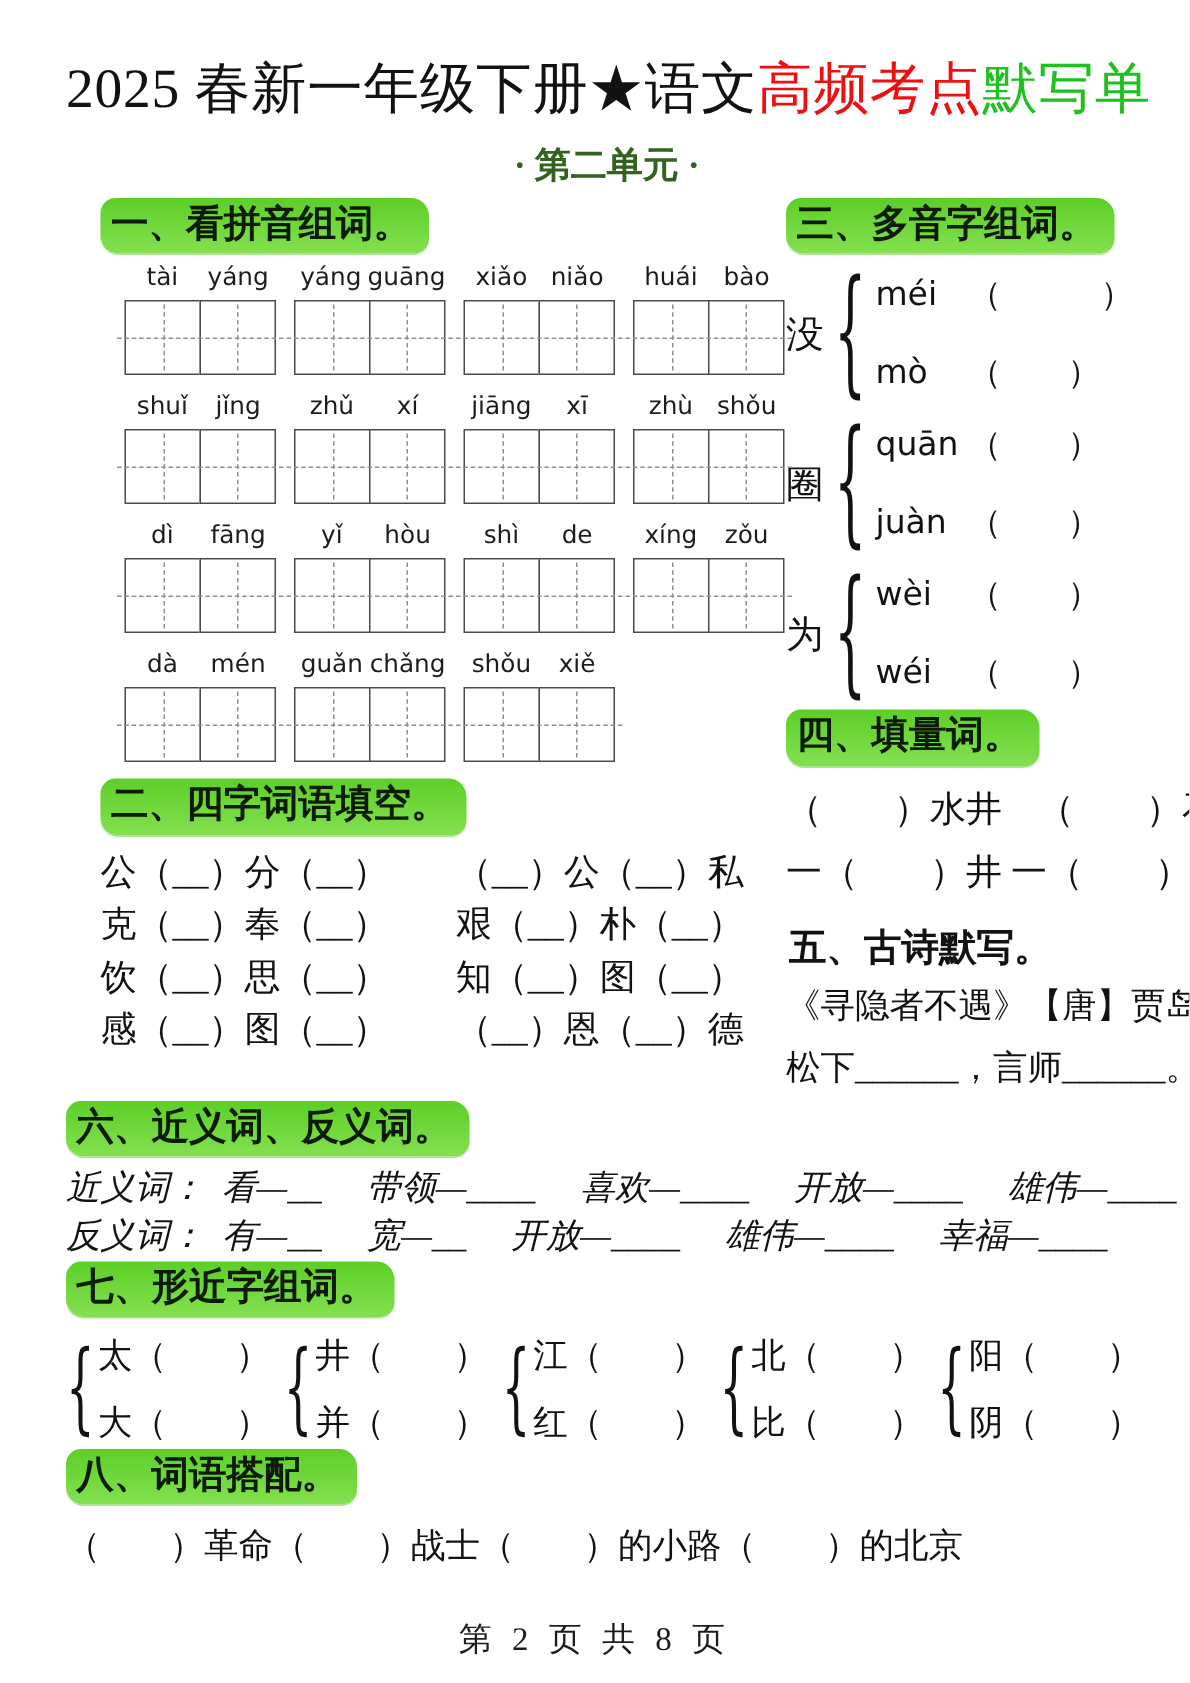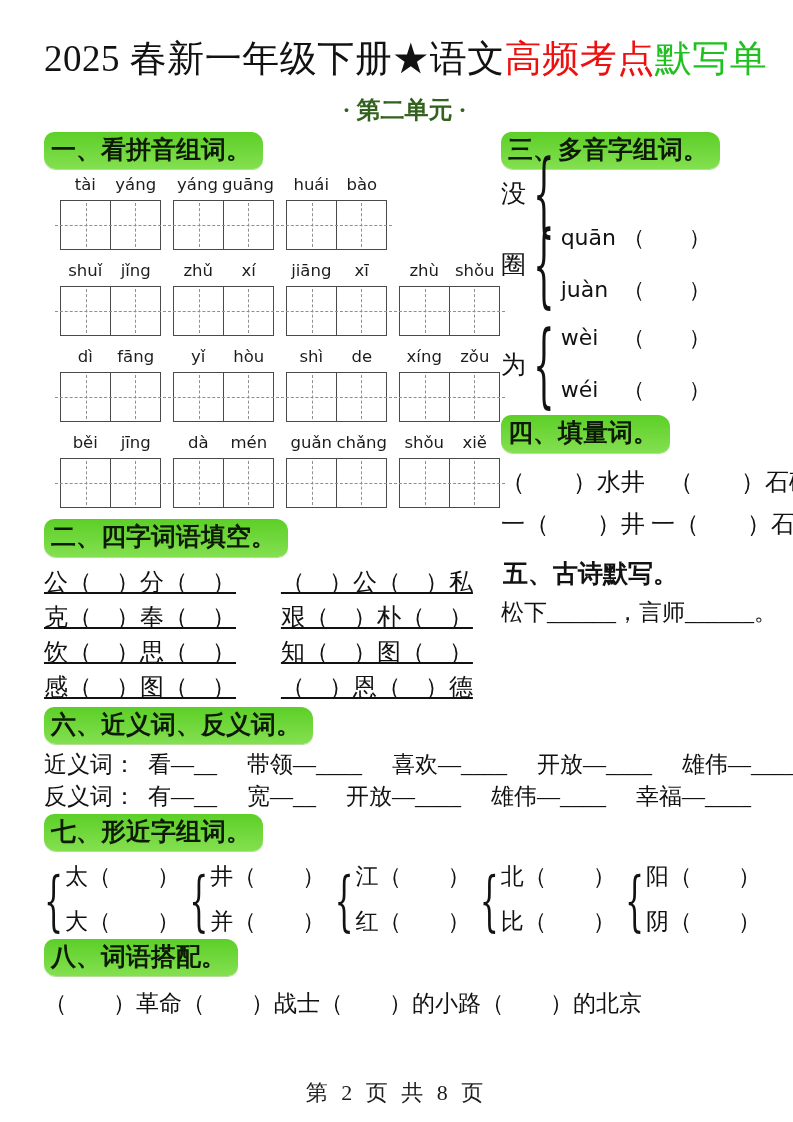--- a/index.html
+++ b/index.html
@@ -25,60 +25,60 @@
     display:inline-block;
     background:linear-gradient(180deg,var(--hl-green-dark) 0%,var(--hl-green-light) 95%);
     border-radius:10px 12px 10px 12px;
     padding:2px 12px 4px 7px;
     font-size:25px;font-weight:bold;line-height:1.25;color:#0c1a06;
     box-shadow:0 1px 0 rgba(90,180,40,.45);
   }
   .plain-heading{font-size:25px;font-weight:bold;margin:12px 0 2px 2px;}
   
   .columns{display:flex;align-items:flex-start;}
-  .col-left{width:447px;flex:none;}
+  .col-left{width:447px;flex:none;margin-left:23px;}
   .col-right{flex:1;padding-left:10px;min-width:0;}
   
   .pinyin-rows{margin-top:6px;}
   .pinyin-row{display:flex;gap:12px;margin:0 0 11px 0;padding-left:16px;}
   .pair-block{width:101px;flex:none;}
   .pinyin-labels{display:flex;height:25px;font-family:"DejaVu Sans",sans-serif;
     font-size:16.5px;color:#1c1c1c;}
   .pinyin-labels span{flex:1;text-align:center;white-space:nowrap;}
   .tian-pair{display:flex;position:relative;height:50px;}
   .tian-cell{flex:1;border:1.6px solid #4a4a4a;position:relative;background:#fff;}
   .tian-cell:last-child{margin-left:-1.6px;}
   .tian-cell::before{content:"";position:absolute;left:50%;top:2px;bottom:2px;
     border-left:1.4px dashed #8f8f8f;}
   .tian-pair::after{content:"";position:absolute;left:-5px;right:-5px;top:50%;
     border-top:1.4px dashed #8f8f8f;}
   
   .fc-rows{margin-top:8px;}
-  .fc-row{display:flex;font-size:24px;line-height:35px;text-decoration:underline;}
+  .fc-row{display:flex;font-size:24px;line-height:35px;}
   .fc-left{width:53%;}
   .fc-right{flex:1;}
   
   .poly-groups{margin-top:4px;}
   .poly-group{display:flex;align-items:center;margin:0 0 2px 0;}
   .poly-char{font-size:25px;width:32px;flex:none;}
   .poly-brace{font-size:34px;transform:scaleY(2.7);transform-origin:center;
     font-family:"DejaVu Serif",serif;margin:0 6px 0 0;flex:none;font-weight:200;}
   .poly-readings{display:flex;flex-direction:column;gap:22px;padding:8px 0;}
   .poly-reading{font-size:22px;white-space:pre;}
   .poly-reading .py{font-family:"DejaVu Sans",sans-serif;display:inline-block;
     min-width:62px;}
   
   .mw-lines{margin-top:8px;}
   .mw-line{font-size:24px;line-height:42px;white-space:pre;}
   .poem-lines{margin-top:2px;}
   .poem-line{font-size:23px;line-height:41px;white-space:pre;}
   
   .full-sec{margin-top:2px;}
   .syn-rows{margin-top:6px;}
-  .syn-row{display:flex;font-size:23px;line-height:30px;margin:2px 0;}
+  .syn-row{display:flex;font-size:23px;line-height:30px;margin:2px 0;font-style:italic;}
   .syn-label{flex:none;width:104px;}
   .syn-items{display:flex;flex:1;}
   .syn-items span{margin-right:30px;white-space:nowrap;}
   
   .xing-row{display:flex;justify-content:space-between;margin-top:10px;padding-right:4px;}
   .xing-pair{display:flex;align-items:center;}
   .xing-brace{font-size:30px;transform:scaleY(2.2);transform-origin:center;
     font-family:"DejaVu Serif",serif;margin-right:2px;font-weight:200;}
   .xing-lines{display:flex;flex-direction:column;gap:14px;font-size:23px;white-space:pre;}
   
@@ -123,20 +123,30 @@
                   <span>yáng</span>
                   <span>guāng</span>
                 </div>
                 <div class="tian-pair">
                   <div class="tian-cell"></div>
                   <div class="tian-cell"></div>
                 </div>
               </div>
               <div class="pair-block">
                 <div class="pinyin-labels">
+                  <span>xiǎo</span>
+                  <span>niǎo</span>
+                </div>
+                <div class="tian-pair">
+                  <div class="tian-cell"></div>
+                  <div class="tian-cell"></div>
+                </div>
+              </div>
+              <div class="pair-block">
+                <div class="pinyin-labels">
                   <span>huái</span>
                   <span>bào</span>
                 </div>
                 <div class="tian-pair">
                   <div class="tian-cell"></div>
                   <div class="tian-cell"></div>
                 </div>
               </div>
             </div>
             <div class="pinyin-row">
@@ -217,30 +227,20 @@
                   <span>xíng</span>
                   <span>zǒu</span>
                 </div>
                 <div class="tian-pair">
                   <div class="tian-cell"></div>
                   <div class="tian-cell"></div>
                 </div>
               </div>
             </div>
             <div class="pinyin-row">
-              <div class="pair-block">
-                <div class="pinyin-labels">
-                  <span>běi</span>
-                  <span>jīng</span>
-                </div>
-                <div class="tian-pair">
-                  <div class="tian-cell"></div>
-                  <div class="tian-cell"></div>
-                </div>
-              </div>
               <div class="pair-block">
                 <div class="pinyin-labels">
                   <span>dà</span>
                   <span>mén</span>
                 </div>
                 <div class="tian-pair">
                   <div class="tian-cell"></div>
                   <div class="tian-cell"></div>
                 </div>
               </div>
@@ -293,20 +293,24 @@
     </div>
 
     <div class="col-right">
 
       <section>
         <span class="sec-heading">三、多音字组词。</span>
         <div class="poly-groups" id="poly-groups">
             <div class="poly-group">
               <span class="poly-char">没</span>
               <span class="poly-brace">{</span>
+              <div class="poly-readings">
+                <div class="poly-reading"><span class="py">méi</span><span>（　　　）</span></div>
+                <div class="poly-reading"><span class="py">mò</span><span>（　　）</span></div>
+              </div>
             </div>
             <div class="poly-group">
               <span class="poly-char">圈</span>
               <span class="poly-brace">{</span>
               <div class="poly-readings">
                 <div class="poly-reading"><span class="py">quān</span><span>（　　）</span></div>
                 <div class="poly-reading"><span class="py">juàn</span><span>（　　）</span></div>
               </div>
             </div>
             <div class="poly-group">
@@ -324,20 +328,21 @@
         <span class="sec-heading">四、填量词。</span>
         <div class="mw-lines" id="mw-lines">
             <div class="mw-line">（　　）水井　（　　）石碑</div>
             <div class="mw-line">一（　　）井 一（　　）石碑</div>
           </div>
       </section>
 
       <section>
         <div class="plain-heading">五、古诗默写。</div>
         <div class="poem-lines" id="poem-lines">
+            <div class="poem-line">《寻隐者不遇》【唐】贾岛</div>
             <div class="poem-line">松下______，言师______。</div>
           </div>
       </section>
 
     </div>
   </div>
 
   <section class="full-sec">
     <span class="sec-heading">六、近义词、反义词。</span>
     <div class="syn-rows" id="syn-rows">

